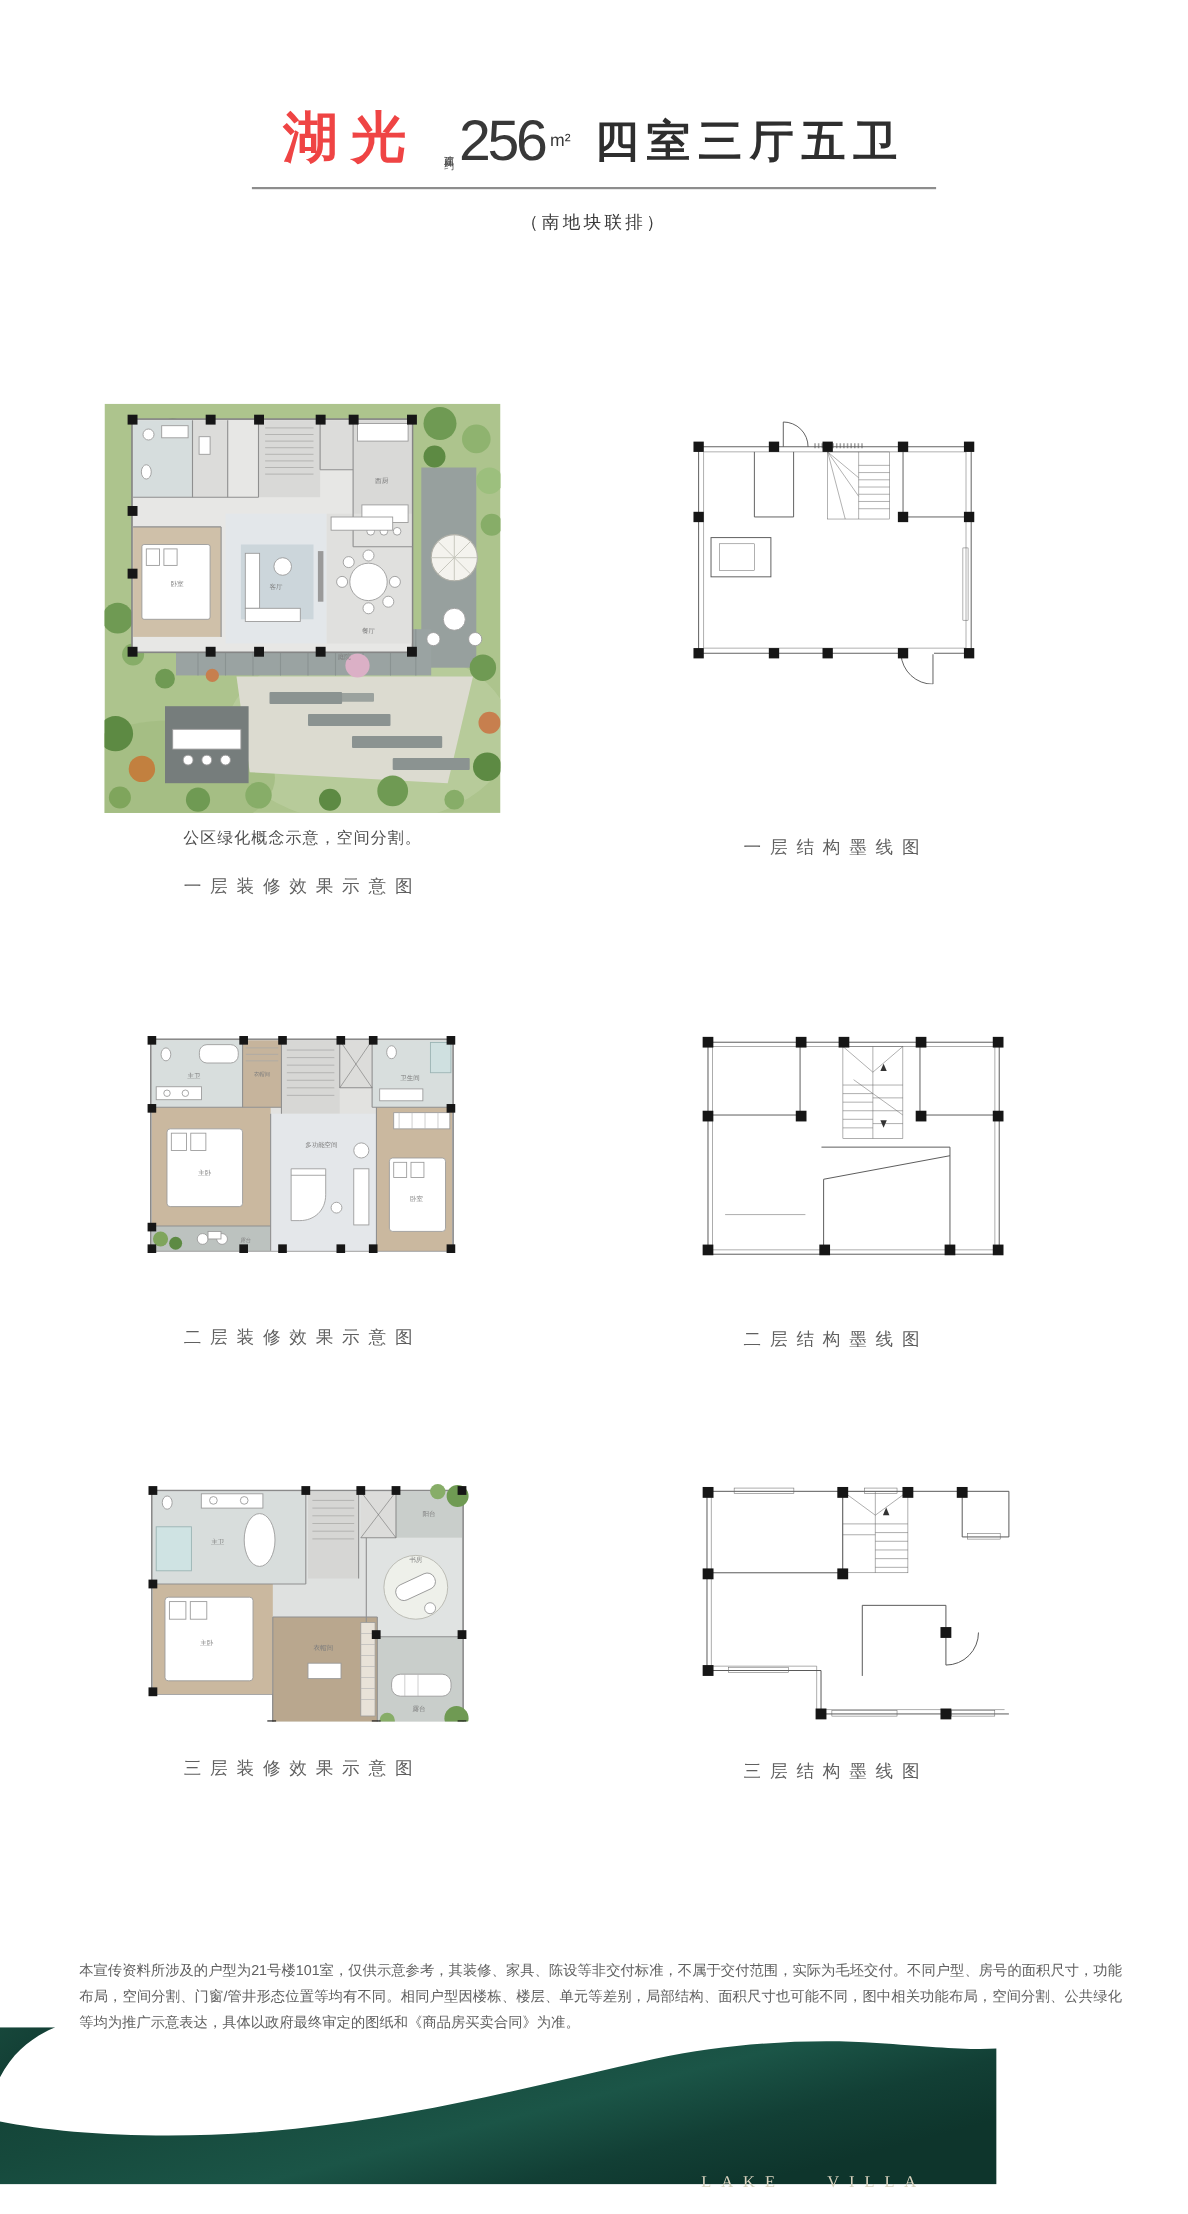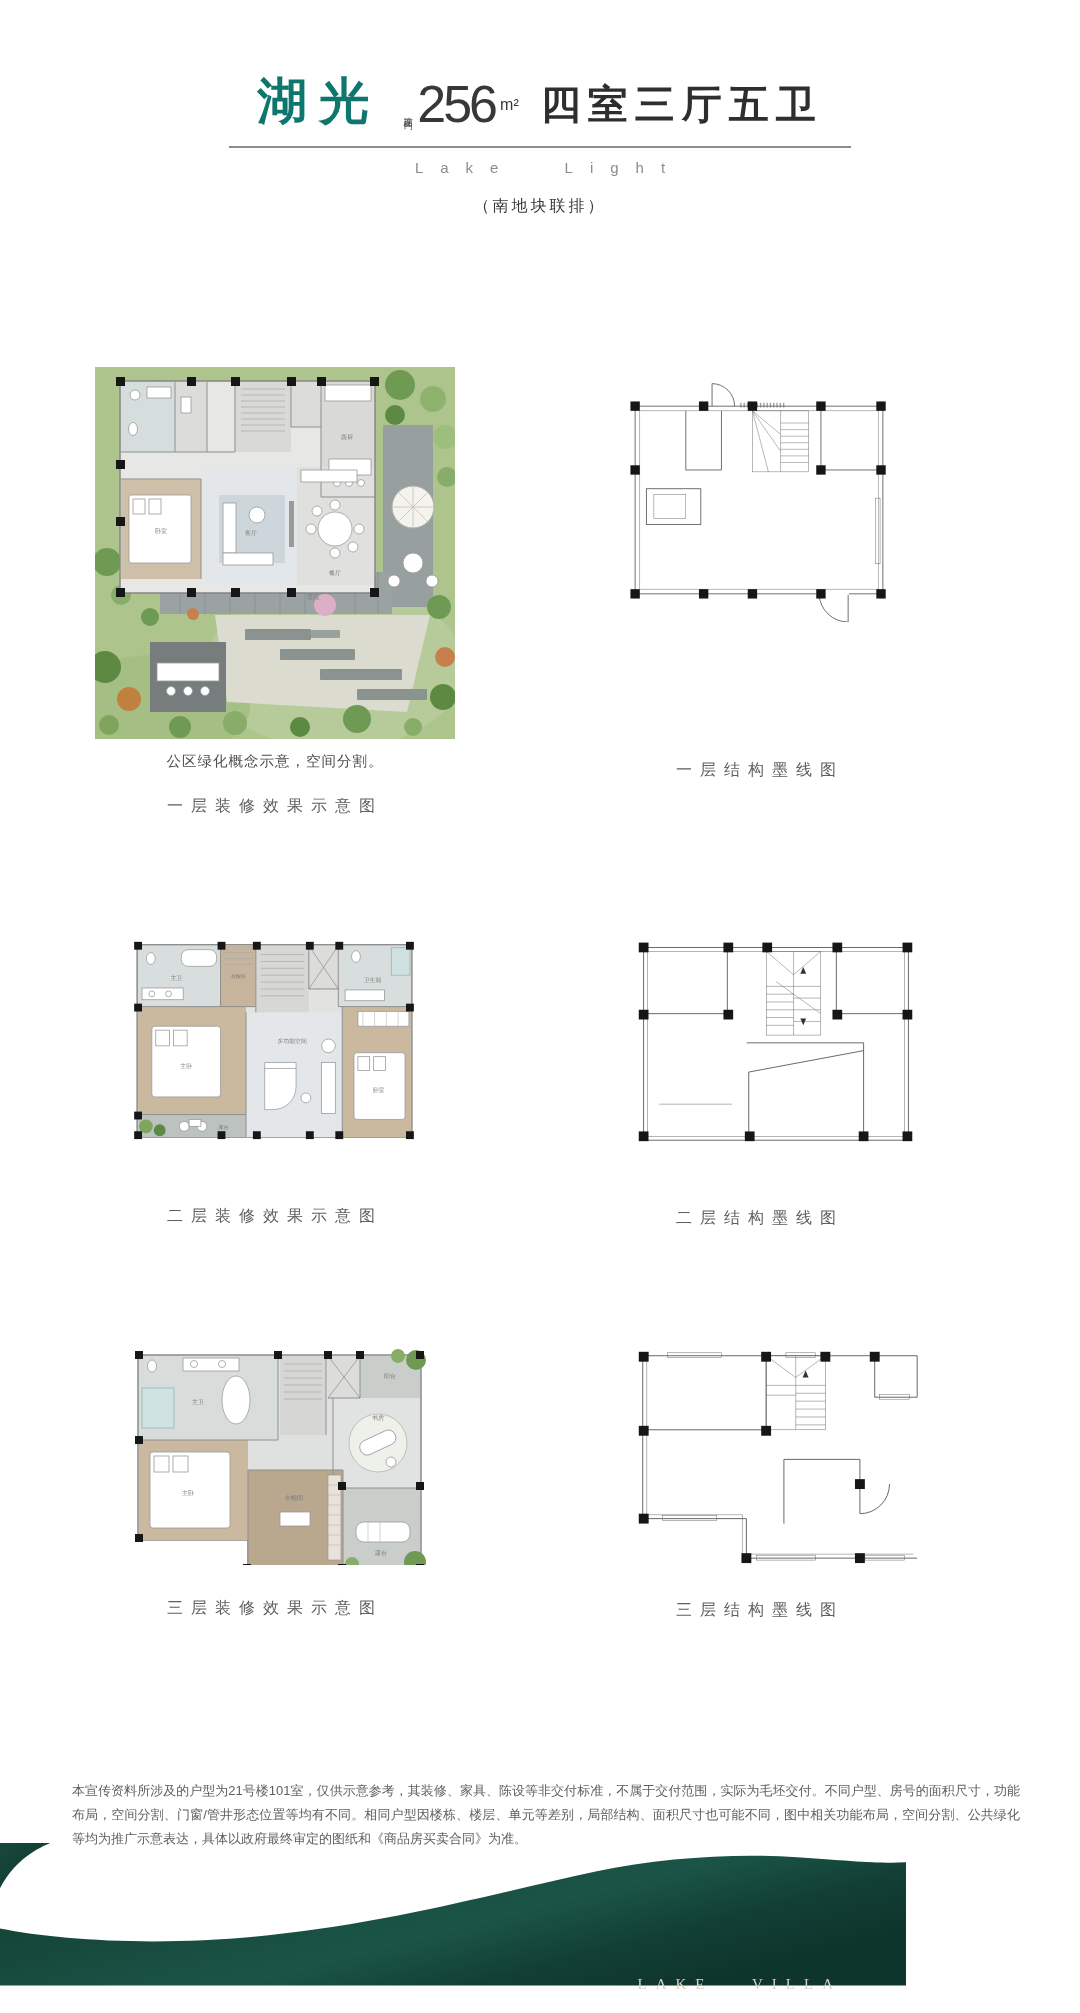--- a/index.html
+++ b/index.html
@@ -3,21 +3,21 @@
 <meta charset="utf-8">
 <style>
   html,body{margin:0;padding:0;background:#ffffff;}
   .page{position:relative;width:1080px;height:2013px;margin:0 auto;background:#ffffff;overflow:hidden;
         font-family:"Liberation Sans","DejaVu Sans",sans-serif;}
 
   
   .header{position:absolute;top:76px;left:0;width:100%;text-align:center;}
   .title-row{display:flex;justify-content:center;align-items:flex-end;gap:22px;}
   .main-title{font-family:"Liberation Serif","DejaVu Serif",serif;font-size:50px;font-weight:700;
-              color:#0f766e;letter-spacing:12px;line-height:1;}
+              color:#ef4444;letter-spacing:12px;line-height:1;margin-top:24px;}
   .area-group{display:flex;align-items:flex-end;gap:5px;}
   .area-label{writing-mode:vertical-rl;text-orientation:upright;font-size:9px;color:#4a4a4a;
               letter-spacing:2px;margin-bottom:10px;line-height:1;}
   .area-value{font-size:52px;line-height:0.80;color:#383838;font-weight:500;letter-spacing:-3px;}
   .area-unit{font-size:16px;color:#383838;margin-bottom:12px;}
   .spec{font-family:"Liberation Serif","DejaVu Serif",serif;font-size:40px;font-weight:700;
         color:#2e2e2e;letter-spacing:7px;line-height:1.05;}
   .rule{width:622px;height:2px;background:#8d8d8d;margin:20px auto 11px;}
   .subtitle-en{font-size:15px;color:#8c8c8c;letter-spacing:17px;word-spacing:28px;padding-left:17px;}
   .tagline{margin-top:20px;font-family:"Liberation Serif","DejaVu Serif",serif;font-size:16px;
@@ -59,21 +59,20 @@
     <div class="title-row">
       <div class="main-title">湖光</div>
       <div class="area-group">
         <div class="area-label">建面约</div>
         <div class="area-value">256</div>
         <div class="area-unit">m²</div>
       </div>
       <div class="spec">四室三厅五卫</div>
     </div>
     <div class="rule"></div>
-    <div class="subtitle-en">Lake Light</div>
     <div class="tagline">（南地块联排）</div>
   </div>
 
   <div class="fig" style="left:95px;top:367px;width:360px;height:372px;">
     <svg viewBox="0 0 360 372">
       <g>
         <rect width="360" height="372" fill="#adc48d"></rect>
         <ellipse cx="240" cy="300" rx="130" ry="82" fill="#b9cd9c" opacity="0.85"></ellipse>
         <ellipse cx="60" cy="340" rx="95" ry="52" fill="#a3bd82" opacity="0.85"></ellipse>
       </g>

